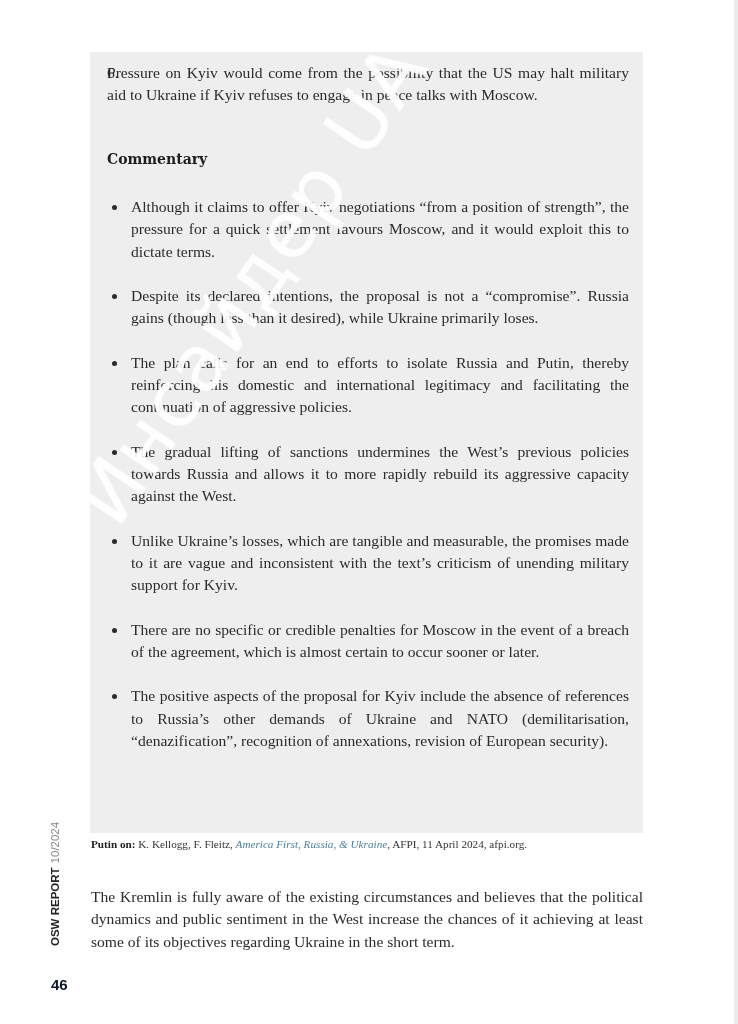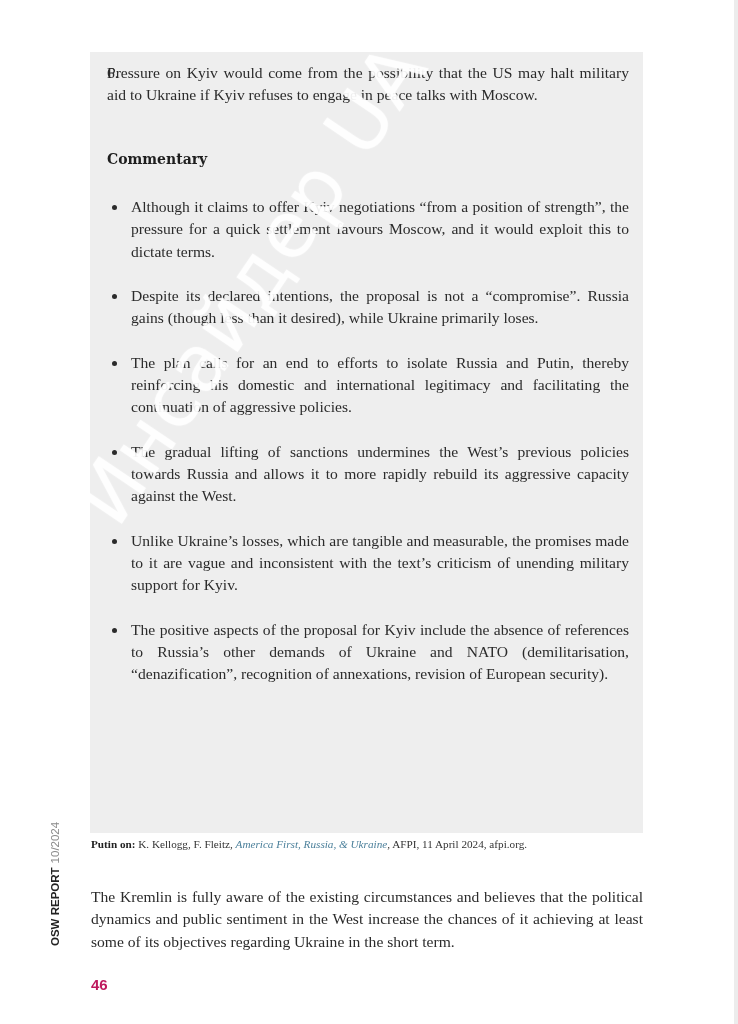--- a/index.html
+++ b/index.html
@@ -52,21 +52,21 @@
     position: absolute; left: 49px; top: 946px;
     transform: rotate(-90deg); transform-origin: 0 0;
     font-family: "Liberation Sans", "DejaVu Sans", sans-serif;
     font-size: 11.5px; white-space: nowrap; color: #222;
   }
   .side .strong { font-weight: bold; }
   .side .light { color: #8a8a8a; margin-left: 4px; }
   .pagenum {
     position: absolute; left: 51px; top: 976px;
     font-family: "Liberation Sans", "DejaVu Sans", sans-serif;
-    font-weight: bold; font-size: 15px; color: #be185d; margin-left: 40px;
+    font-weight: bold; font-size: 15px; color: #0f172a;
   }
   .watermark {
     position: absolute; left: 95px; top: 470px;
     transform: rotate(-56deg); transform-origin: left center;
     font-family: "DejaVu Sans", sans-serif; font-size: 78px; font-weight: normal;
     color: rgba(255,255,255,0.82);
     letter-spacing: 2px; white-space: nowrap;
     text-shadow: 0 0 2px rgba(255,255,255,0.6);
     pointer-events: none;
   }
@@ -101,20 +101,24 @@
   <div class="bullet">
     <span class="dot"></span>
     <span>The gradual lifting of sanctions undermines the West’s previous poli­cies towards Russia and allows it to more rapidly rebuild its aggressive capacity against the West.</span>
   </div>
   <div class="bullet">
     <span class="dot"></span>
     <span>Unlike Ukraine’s losses, which are tangible and measurable, the prom­ises made to it are vague and inconsistent with the text’s criticism of unending military support for Kyiv.</span>
   </div>
   <div class="bullet">
     <span class="dot"></span>
+    <span>There are no specific or credible penalties for Moscow in the event of a breach of the agreement, which is almost certain to occur sooner or later.</span>
+  </div>
+  <div class="bullet">
+    <span class="dot"></span>
     <span>The positive aspects of the proposal for Kyiv include the absence of references to Russia’s other demands of Ukraine and NATO (demili­tarisation, “denazification”, recognition of annexations, revision of European security).</span>
   </div>
 </div>
 
 <div class="citation">
   <b>Putin on:</b><span> K. Kellogg, F. Fleitz, </span><span class="link">America First, Russia, &amp; Ukraine</span><span>, AFPI, 11 April 2024, afpi.org.</span>
 </div>
 
 <div class="para txt">The Kremlin is fully aware of the existing circumstances and believes that the political dynamics and public sentiment in the West increase the chances of it achieving at least some of its objectives regarding Ukraine in the short term.</div>
 

